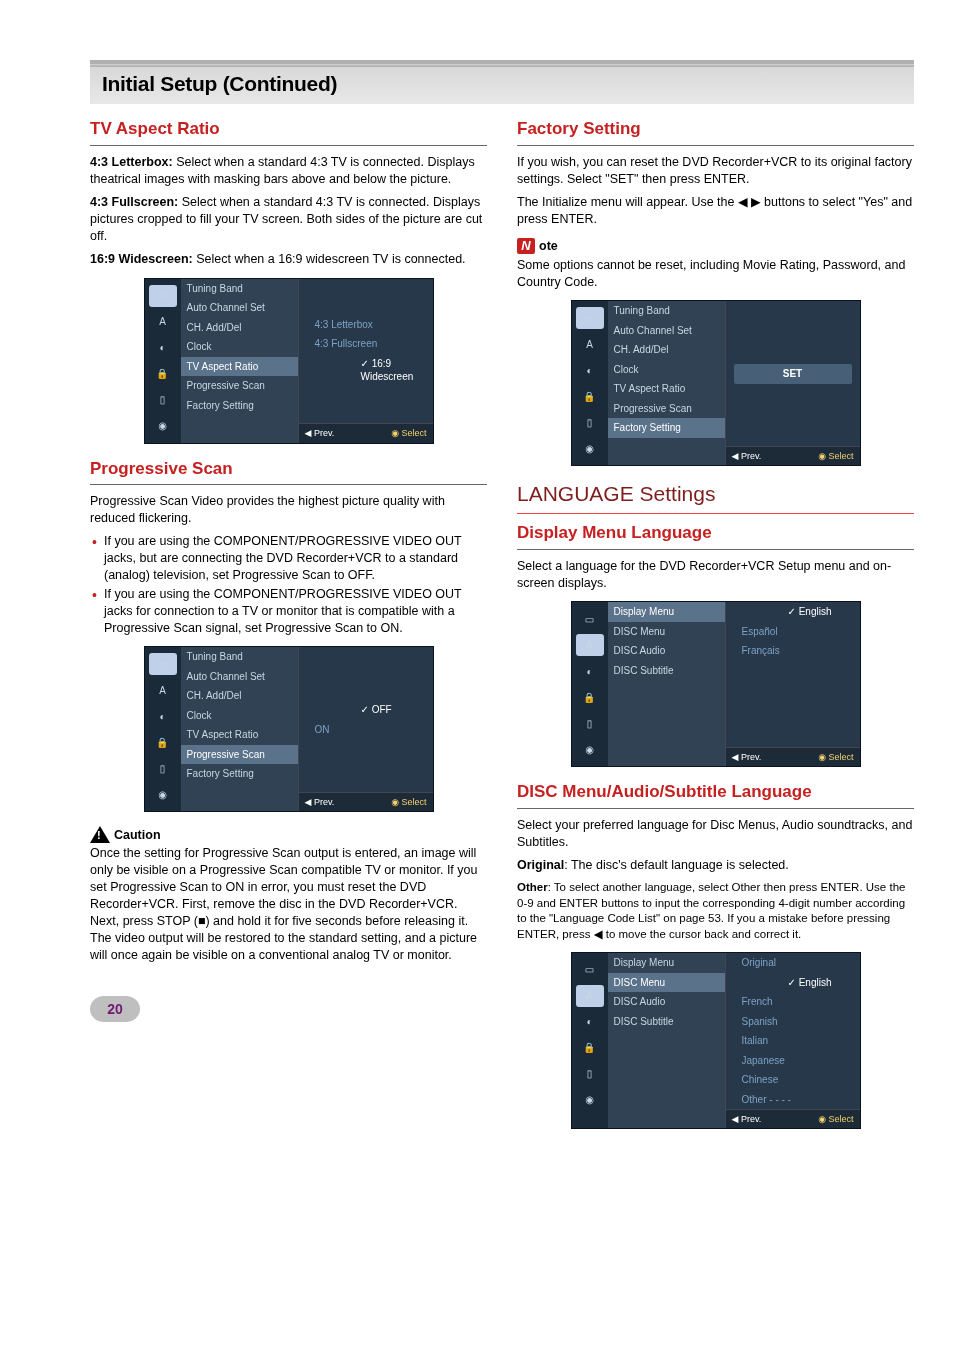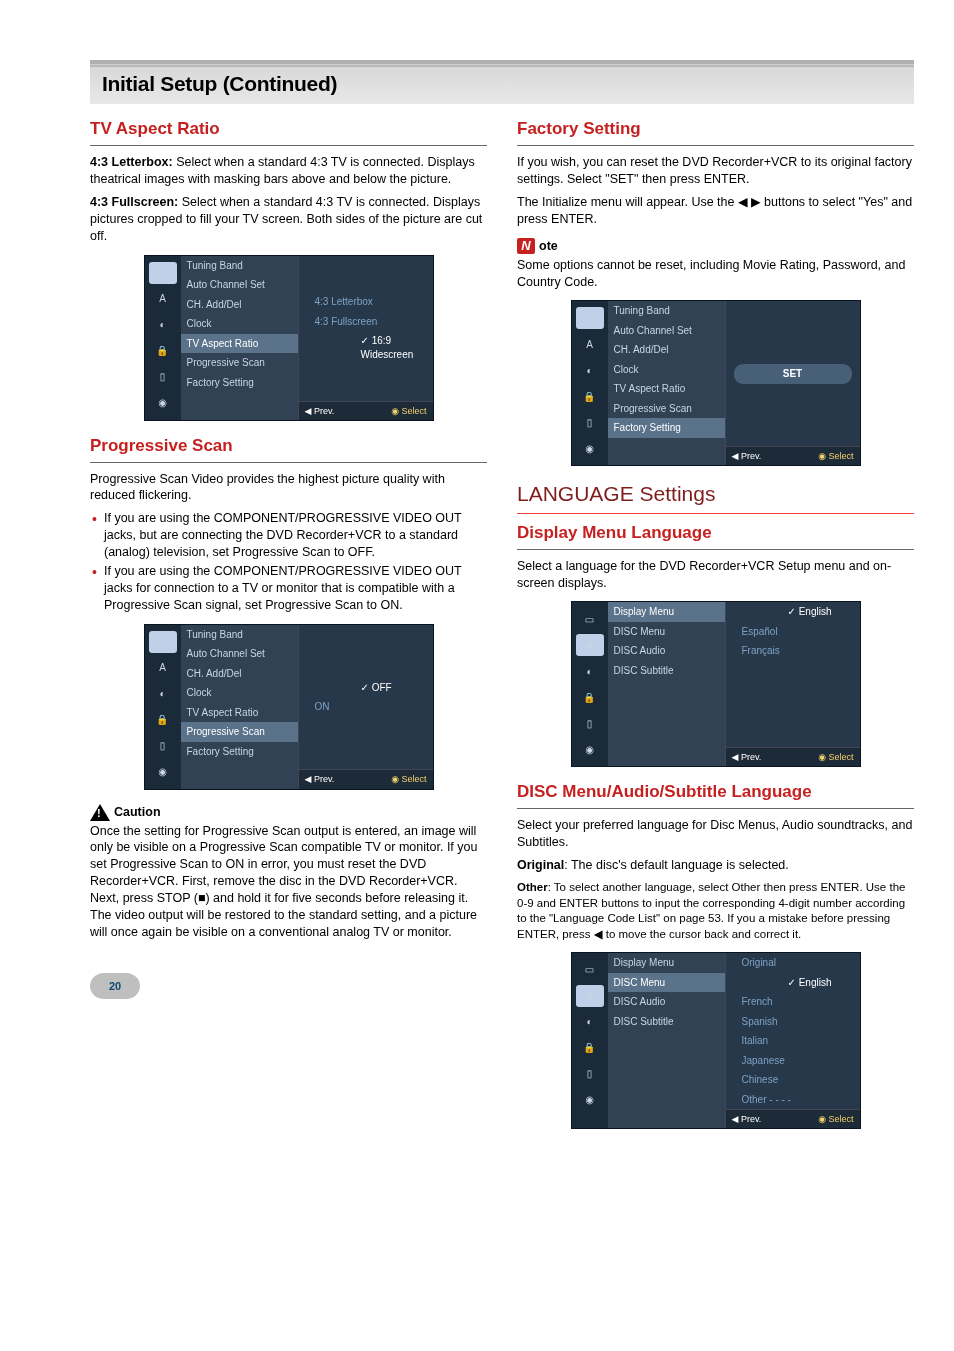--- a/index.html
+++ b/index.html
@@ -146,61 +146,64 @@
   }
   .osd-values .val.sel::before {
     content: "✓ ";
     color: #fff;
   }
   .osd-values .val.btn-set {
     background: #476078;
     color: #fff;
     text-align: center;
     margin: 2px 8px;
-    border-radius: 9px;
+    border-radius: 2px;
     font-weight: bold;
   }
   .osd-footer {
     display: flex;
     justify-content: space-between;
     padding: 3px 6px;
     background: #1d2a38;
     border-top: 1px solid #445;
     color: #fff;
     font-size: 9px;
   }
   .osd-footer .sel-tag { color: #f5d36b; }
   .page-badge {
     display: inline-block;
     margin-top: 26px;
     width: 50px; height: 26px;
     background: #bfbfbf;
-    color: #0c4a6e;
-    font-weight: bold;
-    font-size: 11px;
+    color: #701a75;
+    font-weight: bold;
+    font-size: 14px;
     text-align: center;
     line-height: 26px;
     border-radius: 14px 14px 14px 14px / 13px;
   }
 </style>
 </head>
 <body>
 
 <div class="page-title-bar">Initial Setup (Continued)</div>
 
 <div class="columns">
 
   <div class="col">
 
     <div class="section-heading">TV Aspect Ratio</div>
     <p>
       <span class="bold">4:3 Letterbox:</span><span> Select when a standard 4:3 TV is connected. Displays theatrical images with masking bars above and below the picture.</span>
     </p>
     <p>
       <span class="bold">4:3 Fullscreen:</span><span> Select when a standard 4:3 TV is connected. Displays pictures cropped to fill your TV screen. Both sides of the picture are cut off.</span>
+    </p>
+    <p>
+      <span class="bold">16:9 Widescreen:</span><span> Select when a 16:9 widescreen TV is connected.</span>
     </p>
 
     
     <div class="osd">
       <div class="osd-icons">
         <div class="ico sel">▭</div>
         <div class="ico">A</div>
         <div class="ico">◐</div>
         <div class="ico">🔒</div>
         <div class="ico">▯</div>

